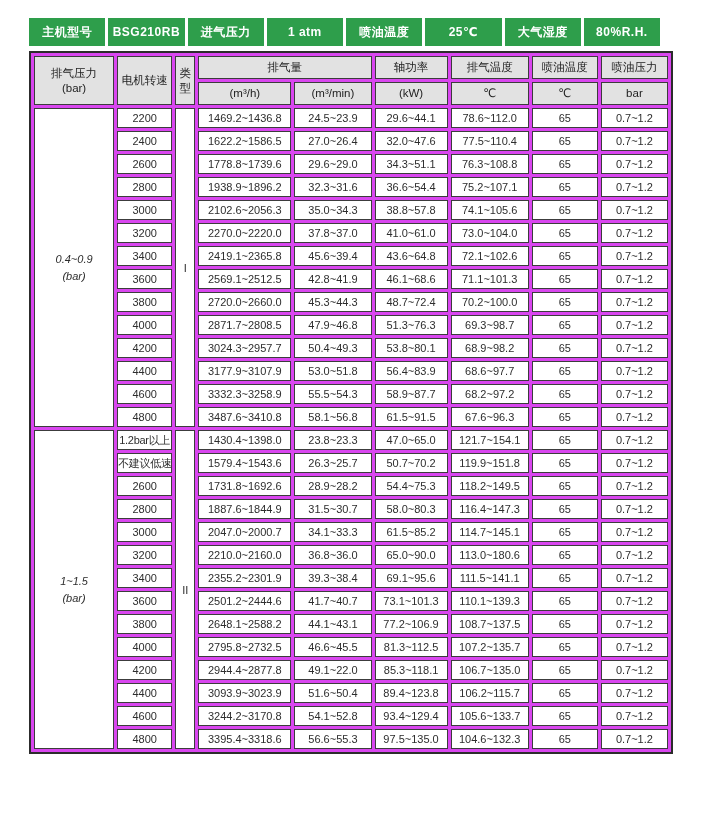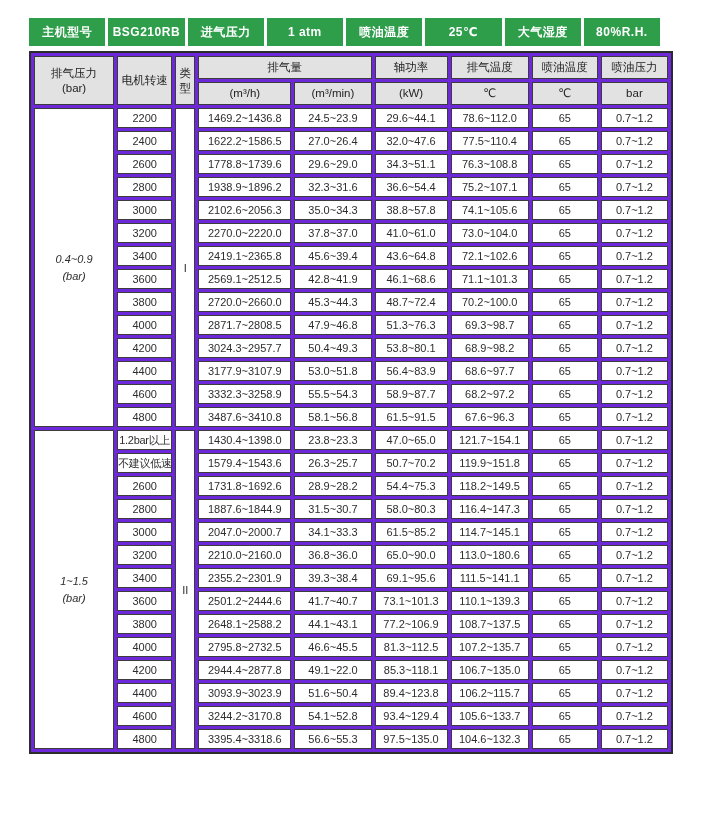--- a/index.html
+++ b/index.html
@@ -34,21 +34,21 @@
     letter-spacing: 0.5px;
     white-space: nowrap;
   }
   
   table.spec {
     width: 644px;
     table-layout: fixed;
     border-collapse: separate;
     border-spacing: 3px;
     border: 2px solid #2c2c2c;
-    background: #6d28d9;
+    background: #d946ef;
   }
   table.spec th, table.spec td {
     border: 1px solid #3c3c3c;
     text-align: center;
     vertical-align: middle;
     background: #ffffff;
     font-weight: normal;
     overflow: hidden;
     white-space: nowrap;
   }

